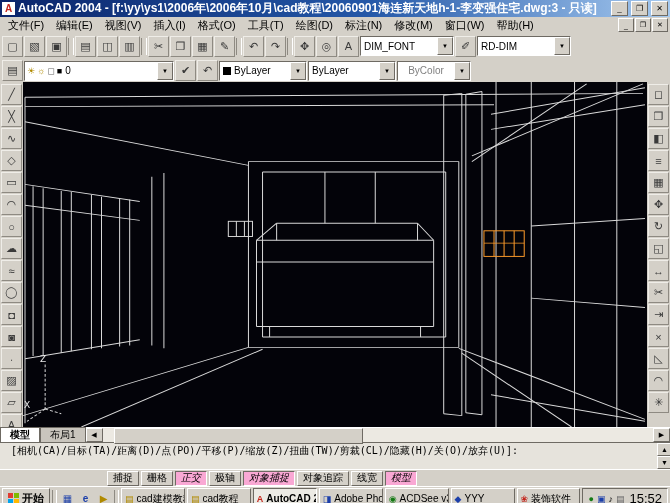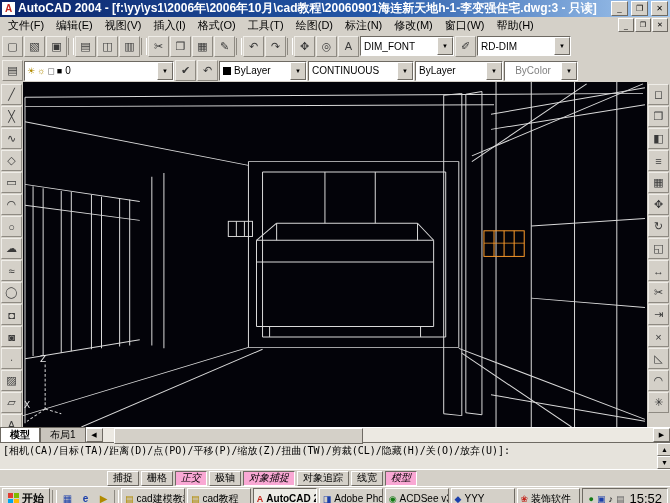--- a/index.html
+++ b/index.html
@@ -58,21 +58,21 @@
     border:1px solid #6E6A63;border-bottom:none;background:#C9C5BD;}
   .tab.active{background:#FFFFFF;font-weight:bold;}
   .hscroll{flex:1;display:flex;align-items:stretch;border-top:1px solid #fff;}
   .scroll-arrow{width:15px;display:flex;align-items:center;justify-content:center;font-size:7px;}
   .scroll-track{flex:1;background:#ECE9E2;position:relative;}
   .scroll-thumb{position:absolute;left:2%;top:0;height:100%;width:45%;}
   
   .cmd{height:26px;background:#E6E3DC;border-top:1px solid #6E6A63;display:flex;}
   .cmd-lines{flex:1;padding:1px 3px;font-family:"DejaVu Sans Mono","Liberation Mono",monospace;
     font-size:10px;overflow:hidden;}
-  .cmd-line{white-space:nowrap;height:12px;}
+  .cmd-line{white-space:nowrap;height:12px;margin-left:8px;}
   .cmd-vscroll{width:13px;display:flex;flex-direction:column;justify-content:space-between;background:#D4D0C8;}
   .cmd-vscroll .scroll-arrow{width:13px;height:12px;}
   
   .statusbar{height:16px;display:flex;align-items:center;gap:2px;padding:0 3px;
     background:#D4D0C8;border-top:1px solid #FFFFFF;}
   .coord{width:102px;height:12px;}
   .toggle{height:13px;display:flex;align-items:center;padding:0 5px;font-size:10px;white-space:nowrap;}
   .toggle.pressed{border-color:#6E6A63 #FFFFFF #FFFFFF #6E6A63;background:#f9a8d4;font-style:italic;}
   
   .taskbar{height:23px;background:#D4D0C8;border-top:1px solid #FFFFFF;
@@ -202,24 +202,20 @@
     <span class="combo-value">0</span>
     <span class="combo-arrow">▼</span>
   </span>
   <span class="tbtn">✔</span>
   <span class="tbtn">↶</span>
   <span class="combo" style="width:86px;">
     <span class="swatch"></span>
     <span class="combo-value">ByLayer</span>
     <span class="combo-arrow">▼</span>
   </span>
-  <span class="combo" style="width:104px;">
-    <span class="combo-value">CONTINUOUS</span>
-    <span class="combo-arrow">▼</span>
-  </span>
   <span class="combo" style="width:86px;">
     <span class="combo-value">ByLayer</span>
     <span class="combo-arrow">▼</span>
   </span>
   <span class="combo" style="width:72px;">
     <span class="combo-value disabled">ByColor</span>
     <span class="combo-arrow">▼</span>
   </span>
 </div>
 

